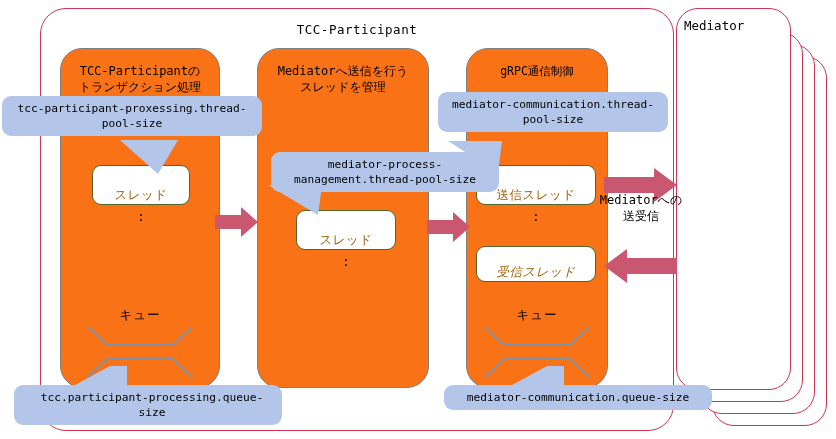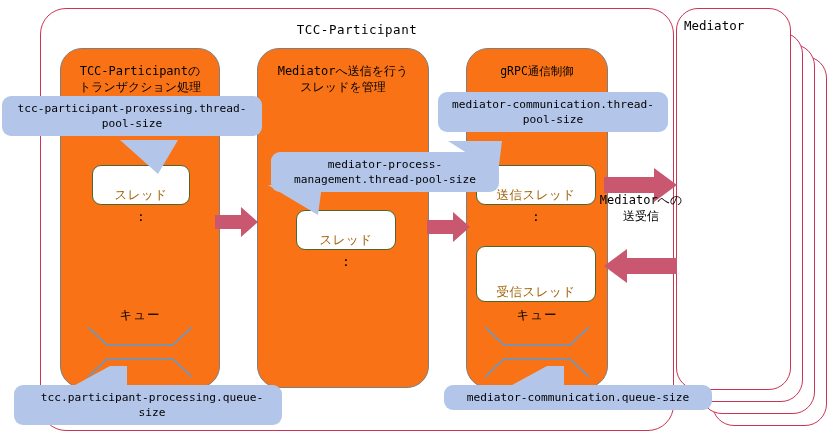--- a/index.html
+++ b/index.html
@@ -146,21 +146,21 @@
   <div class="abs dots" style="left:296px;top:257px;width:100px;">:</div>
 
   <div class="abs panel panel-c">
     <div class="panel-title">gRPC通信制御</div>
   </div>
 
   <div class="abs thread-box" style="left:476px;top:165px;width:120px;height:40px;">
     <span>送信スレッド</span>
   </div>
   <div class="abs dots" style="left:476px;top:212px;width:120px;">:</div>
-  <div class="abs thread-box" style="left:476px;top:246px;width:120px;height:56px;">
+  <div class="abs thread-box" style="left:476px;top:246px;width:120px;height:36px;font-style:italic;">
     <span>受信スレッド</span>
   </div>
 
   <div class="abs queue-wrap" style="left:482px;top:293px;">
     <div class="queue-label">キュー</div>
     <svg class="queue-svg" width="110" height="62" viewBox="0 0 110 62">
       <polyline points="3,6 22,24 88,24 107,6" fill="none" stroke="#5b9bd5" stroke-width="1.6"></polyline>
       <polyline points="3,56 22,38 88,38 107,56" fill="none" stroke="#5b9bd5" stroke-width="1.6"></polyline>
     </svg>
   </div>

